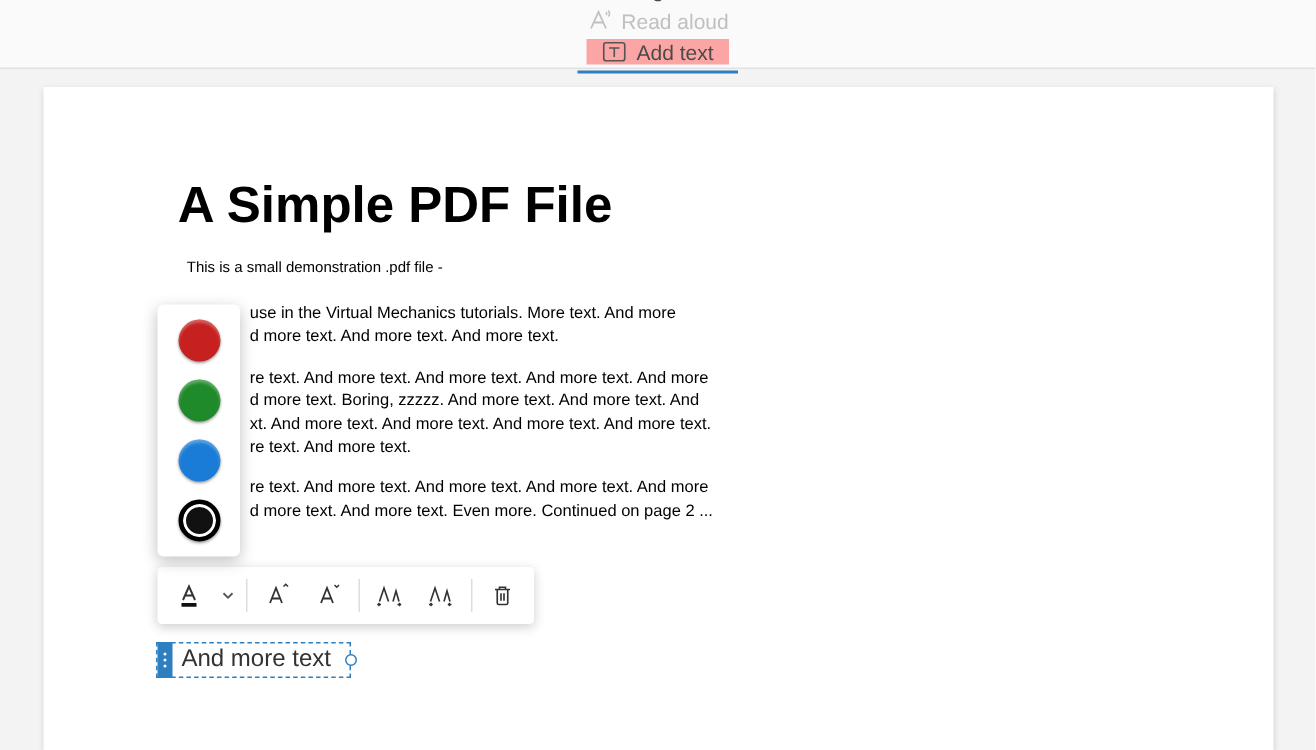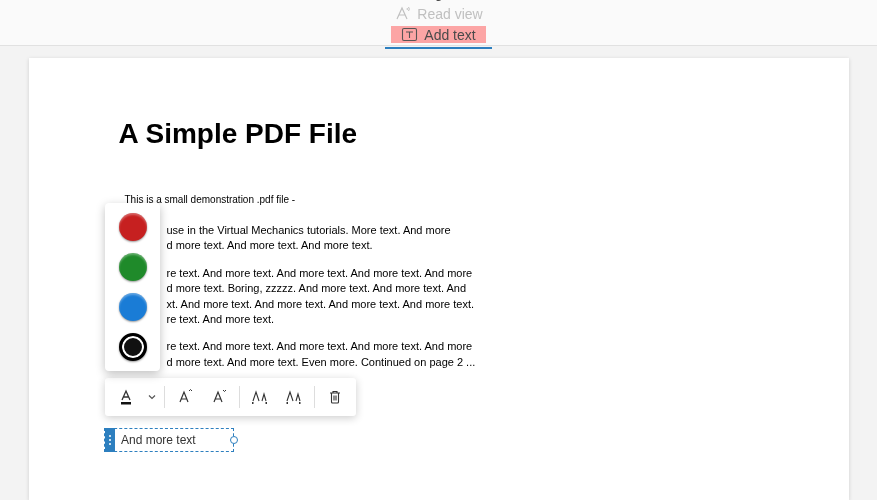--- a/index.html
+++ b/index.html
@@ -64,23 +64,23 @@
 }
 .page {
   width: 820px;
   background: #fff;
   box-shadow: 0 1px 4px rgba(0,0,0,0.15);
   padding: 60px 90px 40px 90px;
   position: relative;
 }
 .doc-title {
   font-family: Arial, sans-serif;
-  font-size: 28px;
+  font-size: 34px;
   font-weight: 600;
-  margin-bottom: 44px;
+  margin-bottom: 16px;
 }
 .intro {
   font-size: 10px;
   margin-bottom: 18px;
   margin-left: 6px;
 }
 .para {
   font-size: 11px;
   line-height: 1.4;
   margin-bottom: 12px;
@@ -150,21 +150,21 @@
 .annotation-box {
   position: absolute;
   left: 104px;
   top: 428px;
   height: 24px;
   min-width: 130px;
   border: 1.5px dashed #2d7fbf;
   background: #fff;
   display: flex;
   align-items: center;
-  font-size: 12px;
+  font-size: 16px;
   color: #333;
   padding: 0 8px 0 2px;
   z-index: 10;
 }
 .drag-grip {
   width: 10px;
   height: 24px;
   background: #2d7fbf;
   margin: -1.5px 6px -1.5px -2px;
   display: flex;
@@ -223,21 +223,21 @@
         <path d="M12 3 a3 3 0 0 1 3 3 v8" fill="none" stroke="#555" stroke-width="1.1"></path>
       </svg>
     <span>Page view</span>
   </div>
   <div class="tb-sep"></div>
   <div class="tb-btn labeled disabled">
     <svg width="17" height="17" viewBox="0 0 17 17">
         <path d="M3 14 L8 3 L13 14 M5 10 h6" fill="none" stroke="#c0c0c0" stroke-width="1.2"></path>
         <path d="M13 3 q1 1 0 2 M14.5 2 q1.7 2 0 4" fill="none" stroke="#c0c0c0" stroke-width="1"></path>
       </svg>
-    <span>Read view</span>
+    <span>Read aloud</span>
   </div>
   <div class="tb-sep"></div>
   <div class="tb-btn labeled add-text-btn">
     <svg width="17" height="17" viewBox="0 0 17 17">
         <rect x="1.5" y="2.5" width="14" height="12" rx="1.5" fill="none" stroke="#555" stroke-width="1.1"></rect>
         <path d="M5 6 h7 M8.5 6 v6" fill="none" stroke="#555" stroke-width="1.1"></path>
       </svg>
     <span>Add text</span>
     <div class="add-text-underline"></div>
   </div>

